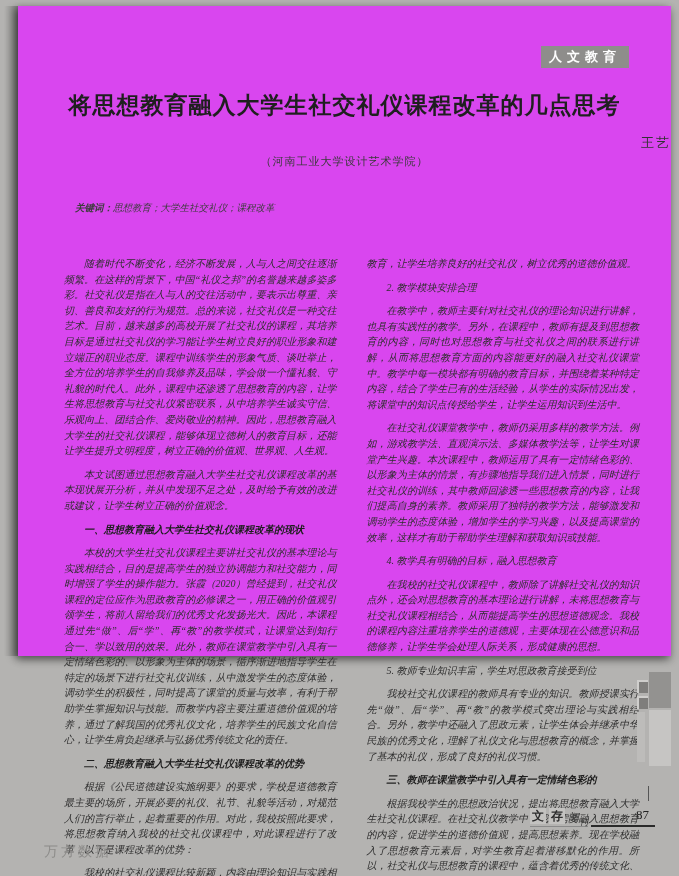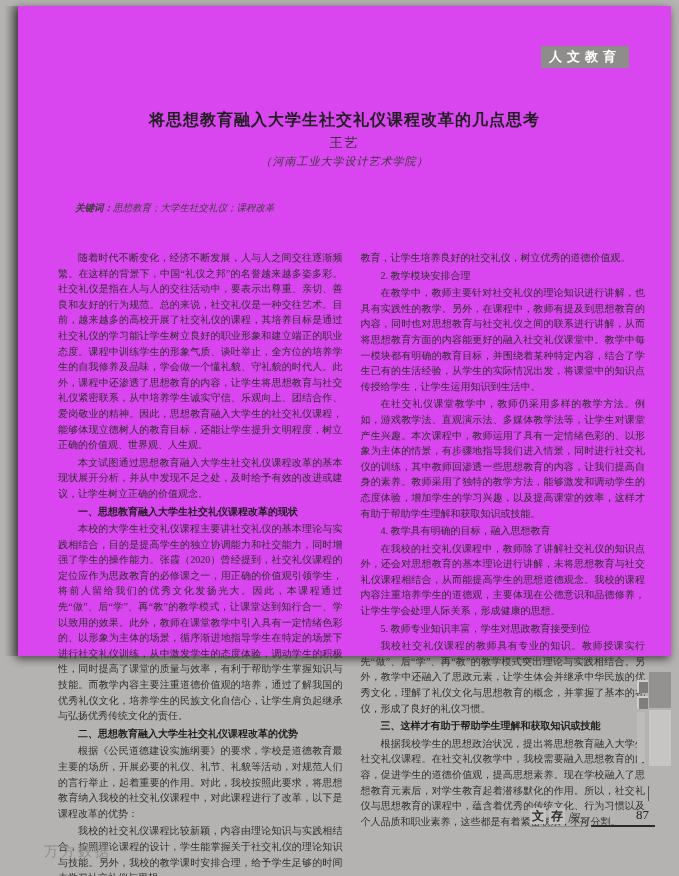--- a/index.html
+++ b/index.html
@@ -21,44 +21,44 @@
   .category-tag{
     position:absolute;top:40px;right:42px;
     background:#8e8d8b;color:#fdfdfd;
     font-family:"DejaVu Sans","Liberation Sans",sans-serif;
     font-weight:bold;font-size:13px;line-height:20px;
     padding:1px 8px;letter-spacing:5px;
   }
   .article-title{
     position:absolute;top:84px;left:0;right:0;text-align:center;
     font-family:"DejaVu Sans","Liberation Sans",sans-serif;
-    font-weight:bold;font-size:16px;color:#1f1f1f;letter-spacing:1px;margin-top:20px;
+    font-weight:bold;font-size:23px;color:#1f1f1f;letter-spacing:1px;
   }
   .article-author{
-    position:absolute;top:128px;left:0;right:0;text-align:center;
+    position:absolute;top:128px;left:0;right:0;text-align:right;
     font-size:13px;color:#333;letter-spacing:2px;
   }
   .article-affiliation{
     position:absolute;top:148px;left:0;right:0;text-align:center;
-    font-style:italic;font-size:11px;color:#3a3a3a;letter-spacing:1px;
+    font-size:11px;color:#3a3a3a;letter-spacing:1px;
   }
   .abstract-block{
     position:absolute;top:176px;left:38px;right:24px;
     font-style:italic;font-size:9.5px;line-height:13.5px;color:#3d3d3d;
     text-align:justify;
   }
   .abstract-line{text-indent:2em;}
   .keywords-line{text-indent:2em;margin-top:20px;}
   .bold-label{font-weight:bold;font-style:italic;}
   .columns{
     position:absolute;top:242px;left:38px;right:24px;bottom:36px;
     display:flex;gap:14px;
   }
   .col{flex:1 1 0;font-size:10px;line-height:15.6px;color:#2e2e2e;text-align:justify;}
-  .block{margin:2px;}
+  .block{margin:8px;font-style:italic;}
   .indent-para{text-indent:2em;}
   .no-indent-para{text-indent:0;}
   .heading{
     font-family:"DejaVu Sans","Liberation Sans",sans-serif;
     font-weight:bold;text-indent:2em;color:#1d1d1d;
   }
   .item{text-indent:2em;}
   
   .footer{
     position:absolute;top:797px;right:16px;height:24px;
@@ -118,21 +118,21 @@
       </div>
     <div class="col">
         <div class="block no-indent-para">教育，让学生培养良好的社交礼仪，树立优秀的道德价值观。</div>
         <div class="block item">2. 教学模块安排合理</div>
         <div class="block indent-para">在教学中，教师主要针对社交礼仪的理论知识进行讲解，也具有实践性的教学。另外，在课程中，教师有提及到思想教育的内容，同时也对思想教育与社交礼仪之间的联系进行讲解，从而将思想教育方面的内容能更好的融入社交礼仪课堂中。教学中每一模块都有明确的教育目标，并围绕着某种特定内容，结合了学生已有的生活经验，从学生的实际情况出发，将课堂中的知识点传授给学生，让学生运用知识到生活中。</div>
         <div class="block indent-para">在社交礼仪课堂教学中，教师仍采用多样的教学方法。例如，游戏教学法、直观演示法、多媒体教学法等，让学生对课堂产生兴趣。本次课程中，教师运用了具有一定情绪色彩的、以形象为主体的情景，有步骤地指导我们进入情景，同时进行社交礼仪的训练，其中教师回渗透一些思想教育的内容，让我们提高自身的素养。教师采用了独特的教学方法，能够激发和调动学生的态度体验，增加学生的学习兴趣，以及提高课堂的效率，这样才有助于帮助学生理解和获取知识或技能。</div>
         <div class="block item">4. 教学具有明确的目标，融入思想教育</div>
         <div class="block indent-para">在我校的社交礼仪课程中，教师除了讲解社交礼仪的知识点外，还会对思想教育的基本理论进行讲解，未将思想教育与社交礼仪课程相结合，从而能提高学生的思想道德观念。我校的课程内容注重培养学生的道德观，主要体现在公德意识和品德修养，让学生学会处理人际关系，形成健康的思想。</div>
         <div class="block item">5. 教师专业知识丰富，学生对思政教育接受到位</div>
         <div class="block indent-para">我校社交礼仪课程的教师具有专业的知识。教师授课实行先“做”、后“学”、再“教”的教学模式突出理论与实践相结合。另外，教学中还融入了思政元素，让学生体会并继承中华民族的优秀文化，理解了礼仪文化与思想教育的概念，并掌握了基本的礼仪，形成了良好的礼仪习惯。</div>
-        <div class="block heading">三、这样才有助于帮助学生理解和获取知识或技能</div>
+        <div class="block heading">三、教师在课堂教学中引入具有一定情绪色彩的</div>
         <div class="block indent-para">根据我校学生的思想政治状况，提出将思想教育融入大学生社交礼仪课程。在社交礼仪教学中，我校需要融入思想教育的内容，促进学生的道德价值观，提高思想素养。现在学校融入了思想教育元素后，对学生教育起着潜移默化的作用。所以，社交礼仪与思想教育的课程中，蕴含着优秀的传统文化、行为习惯以及个人品质和职业素养，这些都是有着紧密联系，不可分割。</div>
       </div>
   </div>
 
   <div class="footer">
     <span class="jgroup">
       <span class="jbox">文</span>
       <span class="jbox">存</span>
       <span class="jscript"><span>阅</span><span class="jsub">刊</span></span>
     </span>

